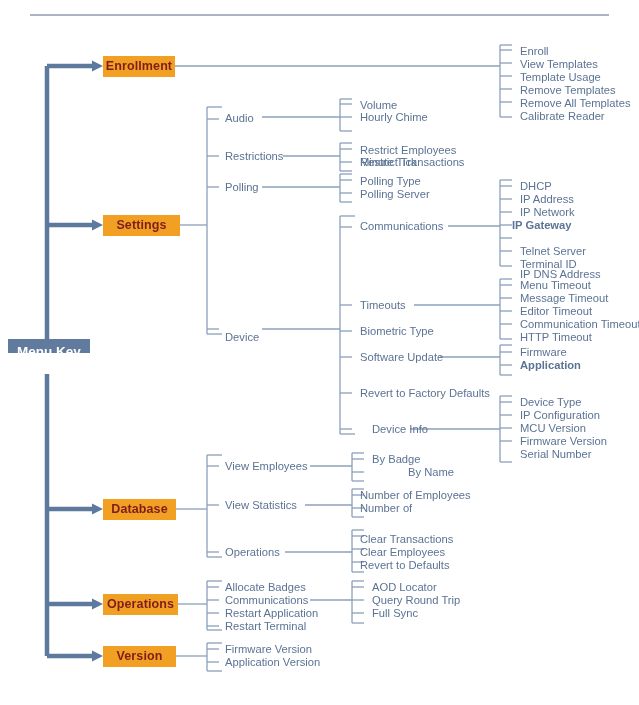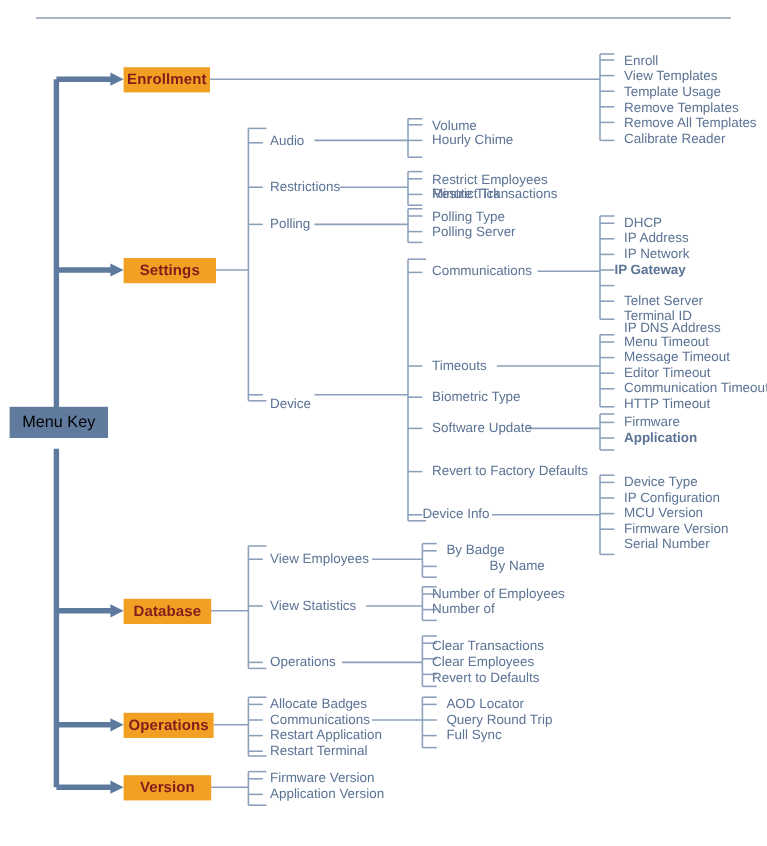--- a/index.html
+++ b/index.html
@@ -32,25 +32,25 @@
     font-size: 12.5px;
     line-height: 21px;
     height: 21px;
     text-align: center;
     white-space: nowrap;
     letter-spacing: 0.1px;
   }
   .root-box {
     position: absolute;
     background: #617b9e;
-    color: #000000;
-    font-weight: normal;
+    color: #ffffff;
+    font-weight: bold;
     font-size: 13.5px;
     line-height: 26px;
-    height: 26px;
+    height: 14px;
     text-align: center;
     white-space: nowrap;
   }
   .leaf {
     position: absolute;
     color: #5b7394;
     font-size: 11.2px;
     line-height: 13px;
     white-space: nowrap;
   }
@@ -265,21 +265,21 @@
   <div class="leaf" style="left:360px; top:156px;">Restrict Transactions</div>
 
   <div class="leaf" style="left:360px; top:175px;">Polling Type</div>
   <div class="leaf" style="left:360px; top:188px;">Polling Server</div>
 
   <div class="branch-label" style="left:360px; top:220px;">Communications</div>
   <div class="branch-label" style="left:360px; top:299px;">Timeouts</div>
   <div class="branch-label" style="left:360px; top:325px;">Biometric Type</div>
   <div class="branch-label" style="left:360px; top:351px;">Software Update</div>
   <div class="branch-label" style="left:360px; top:387px;">Revert to Factory Defaults</div>
-  <div class="branch-label" style="left:352px; top:423px;">Device Info</div>
+  <div class="branch-label" style="left:372px; top:423px;">Device Info</div>
 
   <div class="leaf" style="left:520px; top:180px;">DHCP</div>
   <div class="leaf" style="left:520px; top:193px;">IP Address</div>
   <div class="leaf" style="left:520px; top:206px;">IP Network</div>
   <div class="leaf" style="left:512px; top:219px;font-weight:bold;">IP Gateway</div>
   <div class="leaf" style="left:520px; top:232px;margin-top:36px;">IP DNS Address</div>
   <div class="leaf" style="left:520px; top:245px;">Telnet Server</div>
   <div class="leaf" style="left:520px; top:258px;">Terminal ID</div>
 
   <div class="leaf" style="left:520px; top:279px;">Menu Timeout</div>

